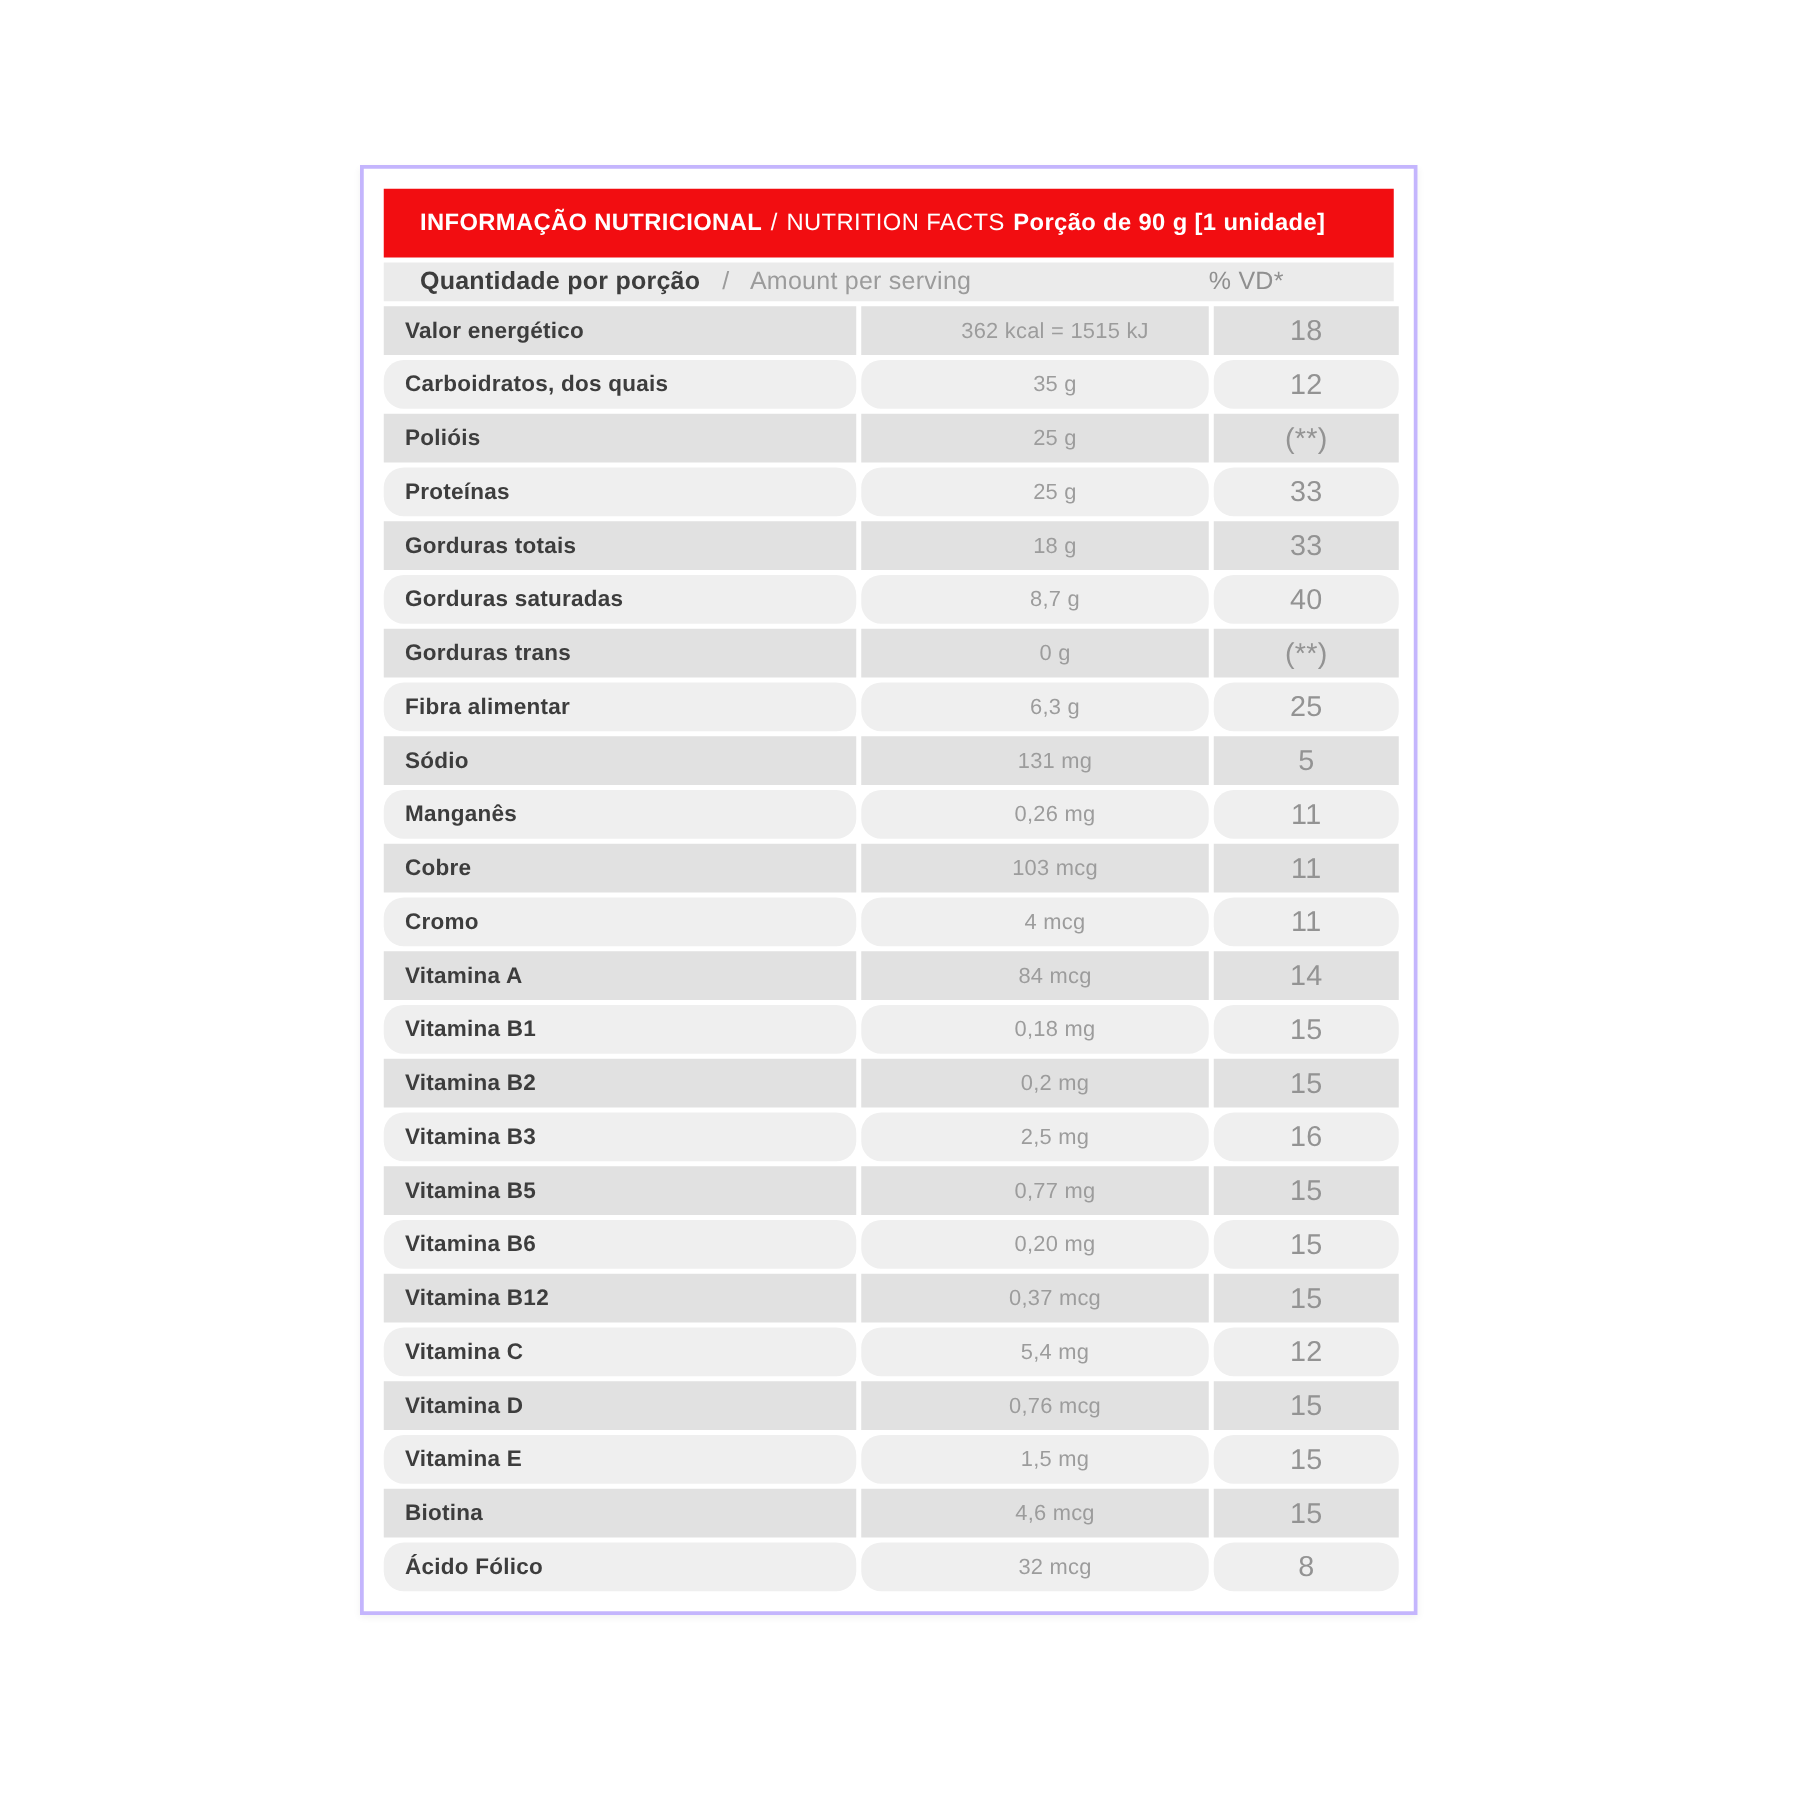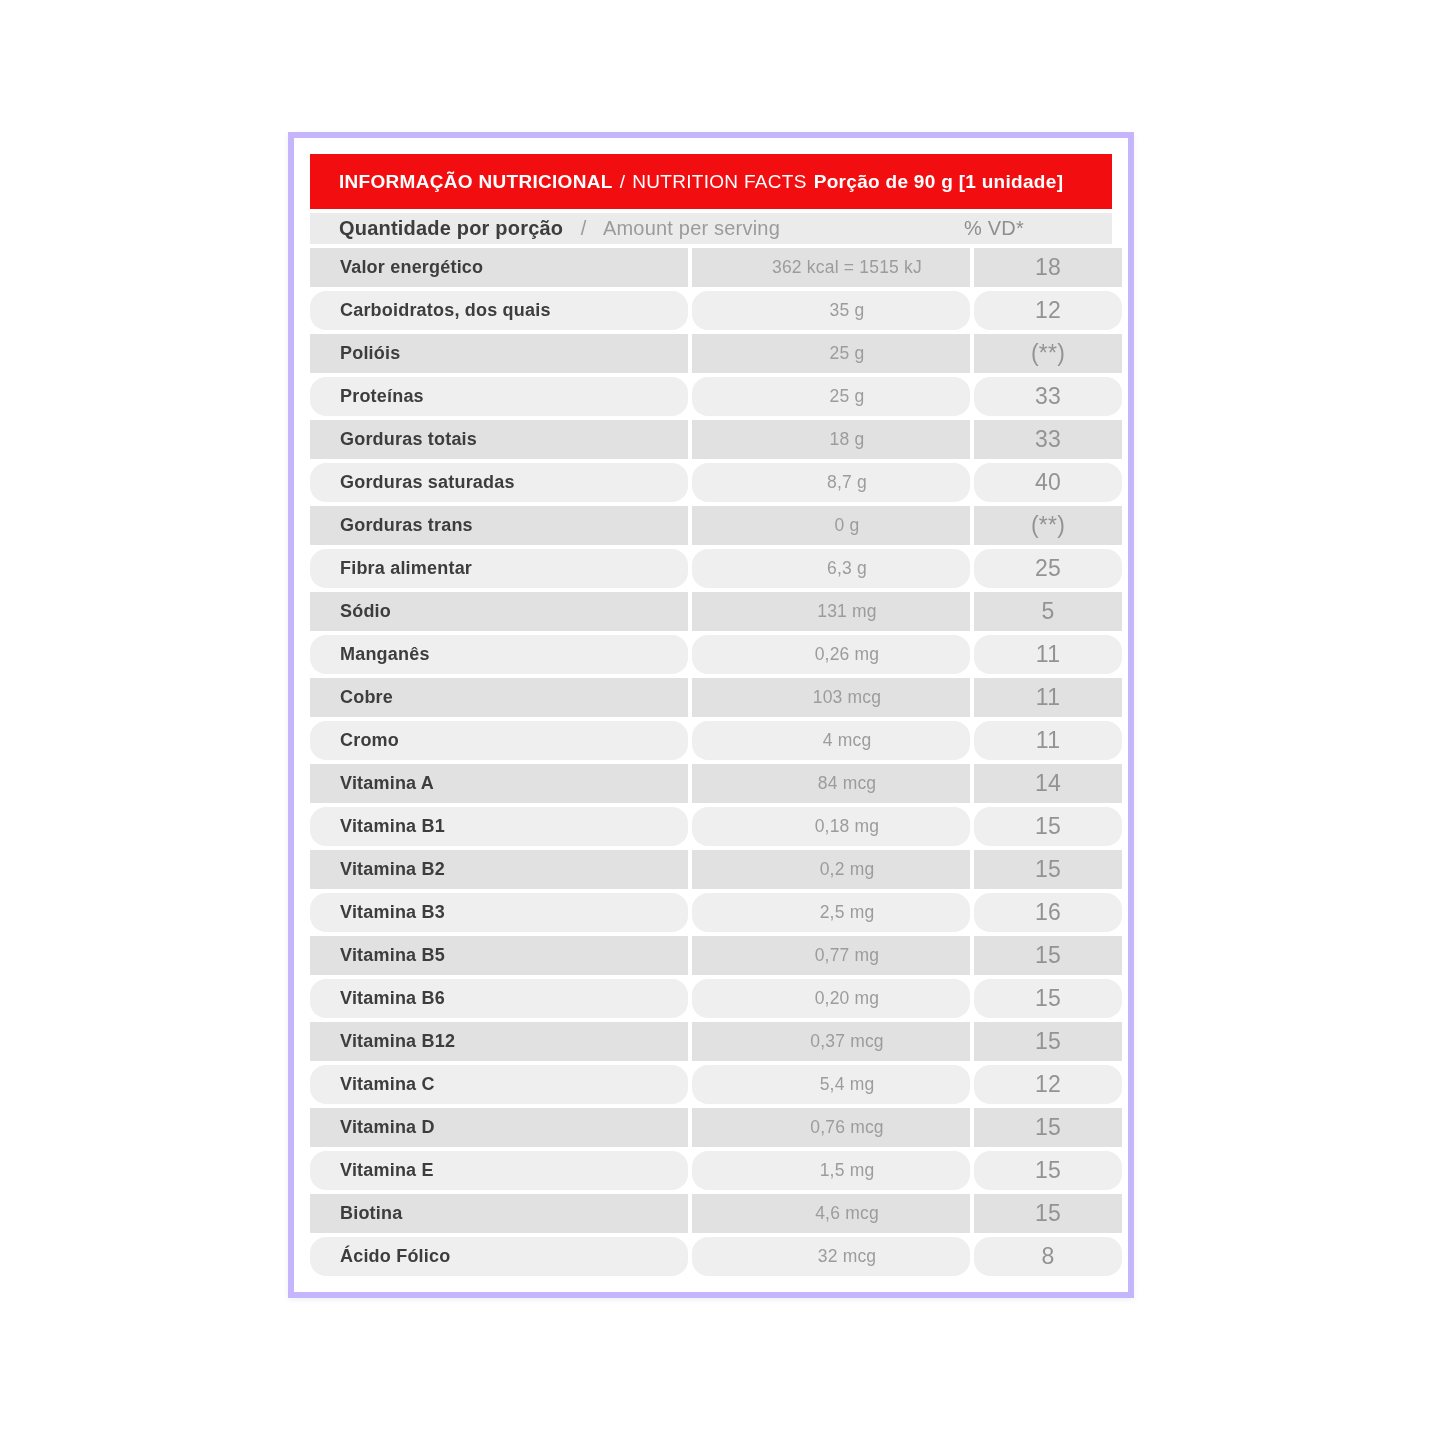--- a/index.html
+++ b/index.html
@@ -7,21 +7,21 @@
     width: 1445px; height: 1445px;
     background: #ffffff;
     font-family: "Liberation Sans", "DejaVu Sans", sans-serif;
     overflow: hidden;
   }
   .card {
     position: absolute;
     left: 288px; top: 132px;
     width: 846px;
     background: #ffffff;
-    border: 6px solid #c4b5fd;
+    border: 3px solid #c4b5fd;
     box-shadow: 0 2px 6px rgba(0,0,0,0.06);
     padding: 16px;
     display: flex;
     flex-direction: column;
     gap: 4px;
   }
   .band {
     height: 55px;
     background: #f20d11;
     color: #ffffff;
@@ -55,21 +55,21 @@
     width: 148px;
     text-align: left;
     color: #8f8f8f;
     font-weight: 400;
   }
   .rows { display: flex; flex-direction: column; gap: 4px; }
   .row { display: flex; gap: 4px; height: 39px; }
   .row .c1 {
     flex: 0 0 378px;
     display: flex; align-items: center;
-    padding-left: 30px;
+    padding-left: 17px;
     font-weight: 700;
     font-size: 18px;
     color: #3d3d3d;
     letter-spacing: 0.2px;
     white-space: nowrap;
   }
   .row .c2 {
     flex: 0 0 278px;
     display: flex; align-items: center; justify-content: center;
     font-size: 17.5px;

